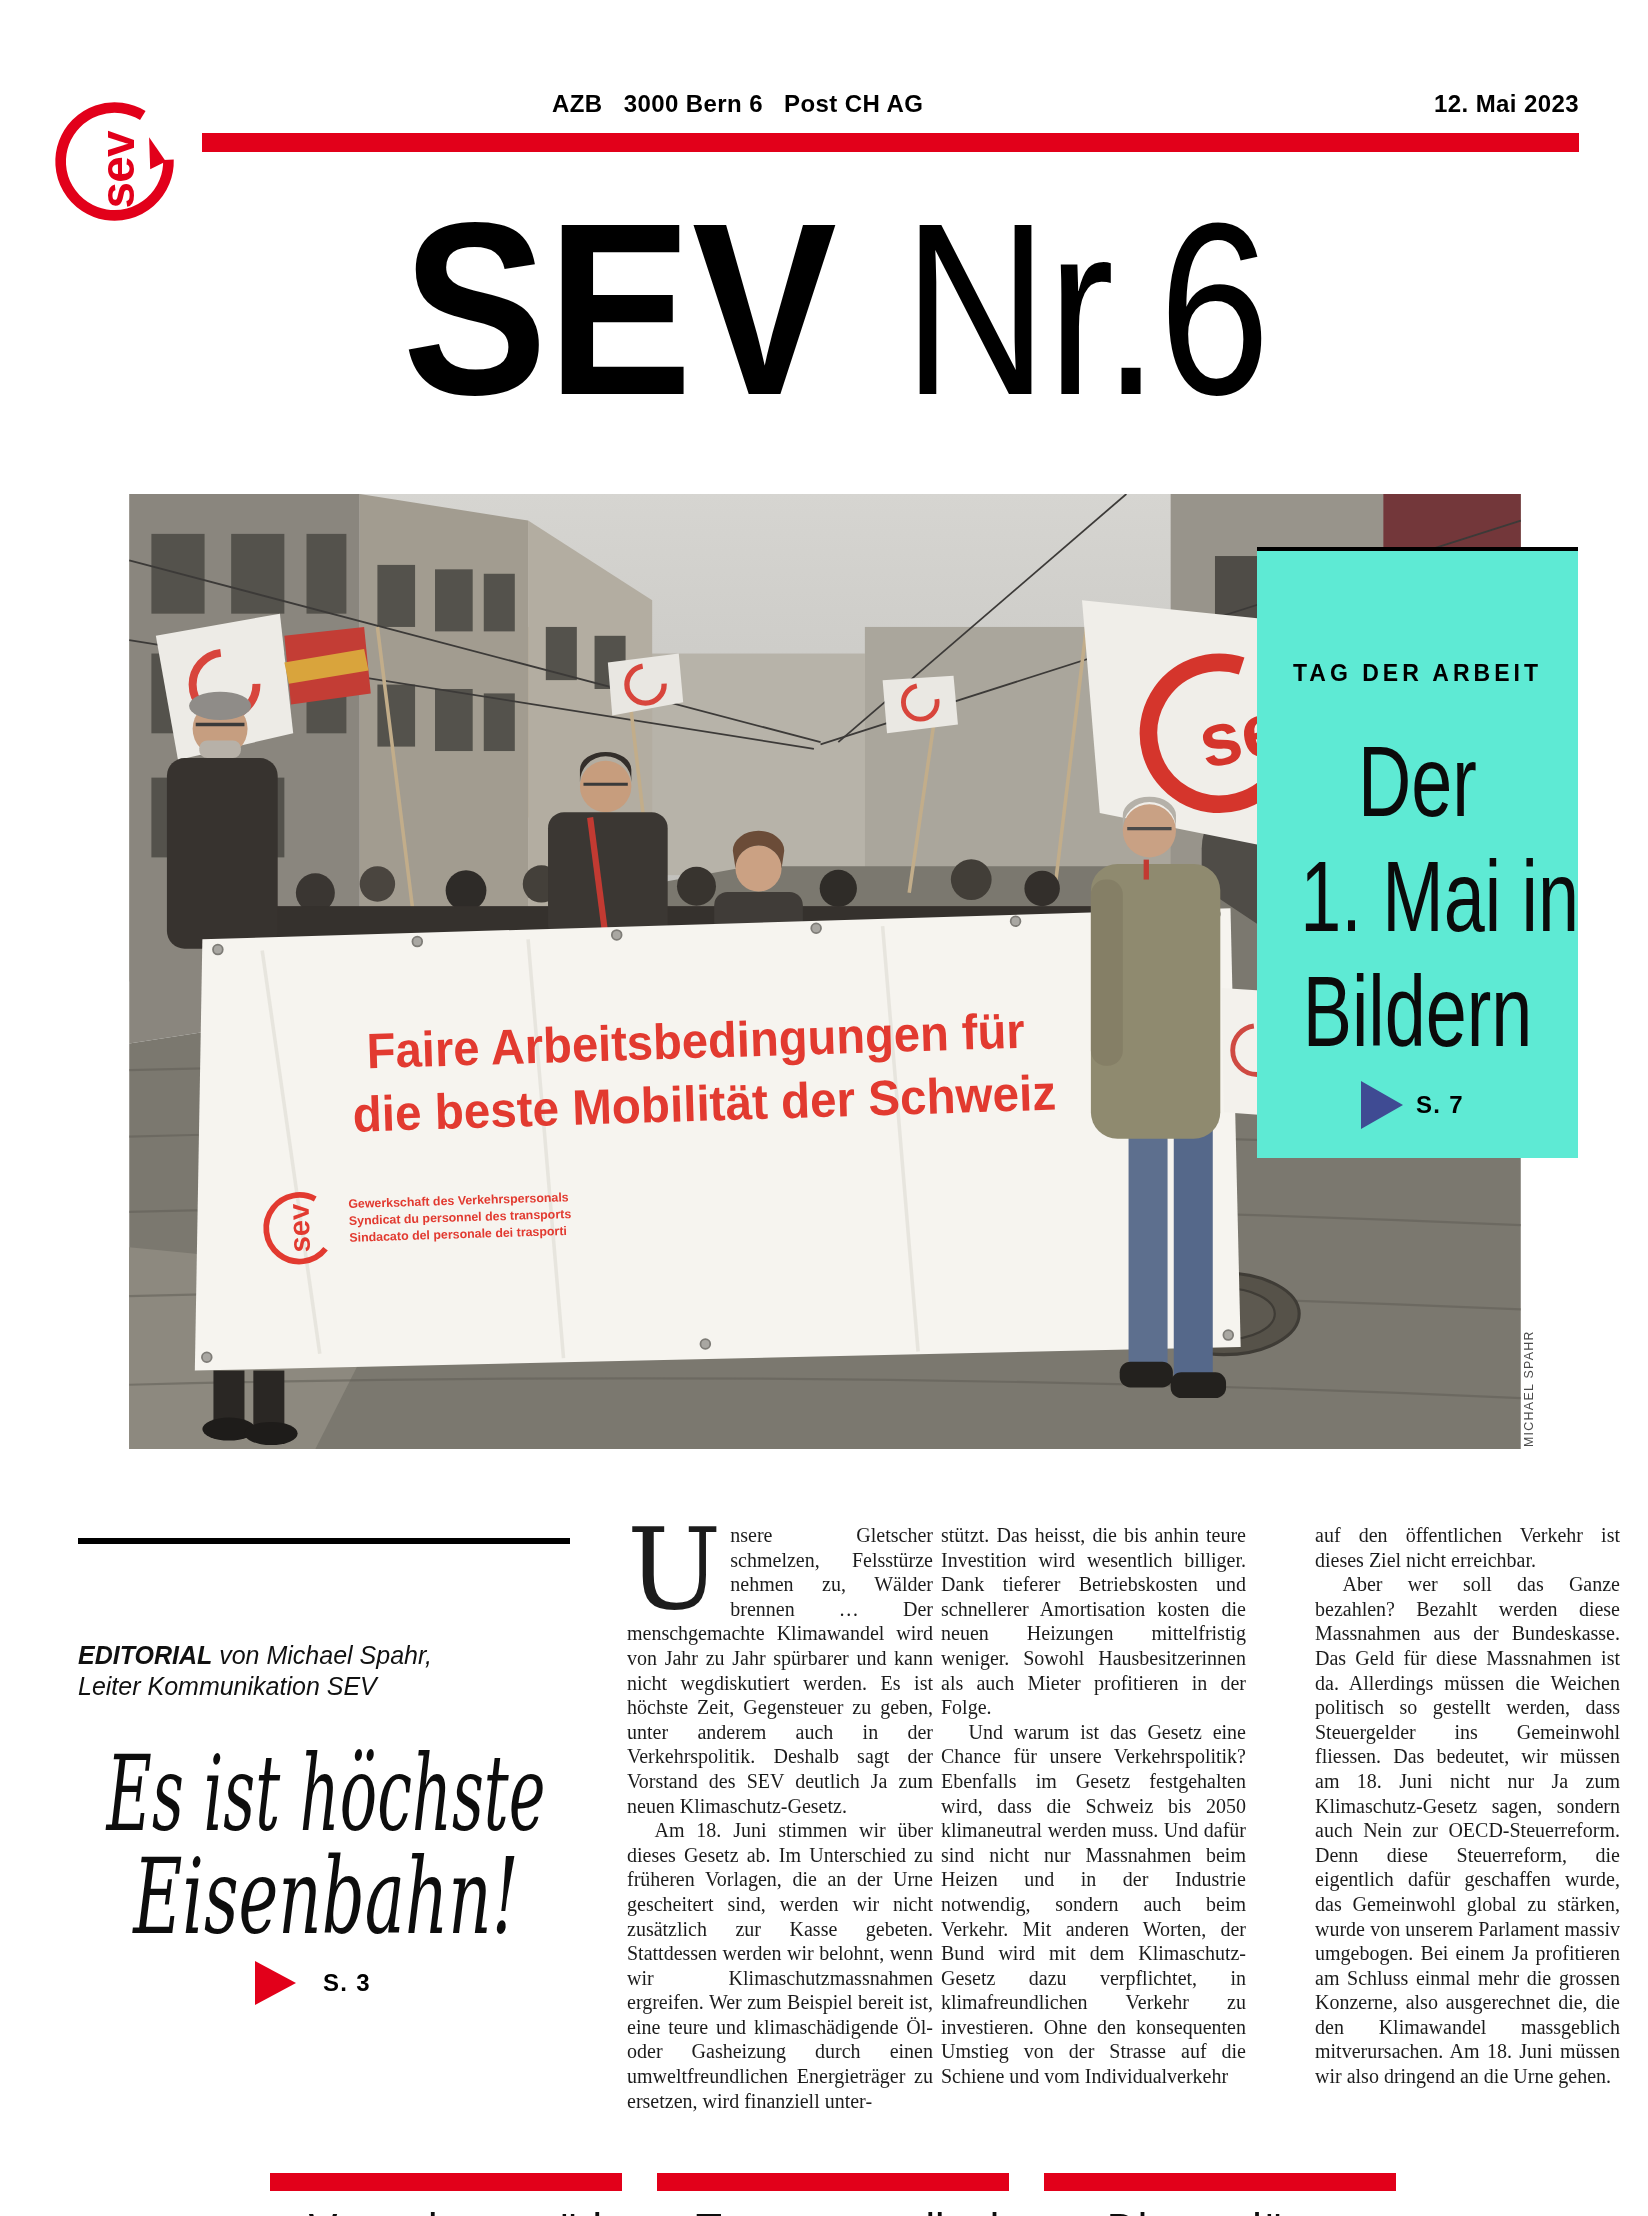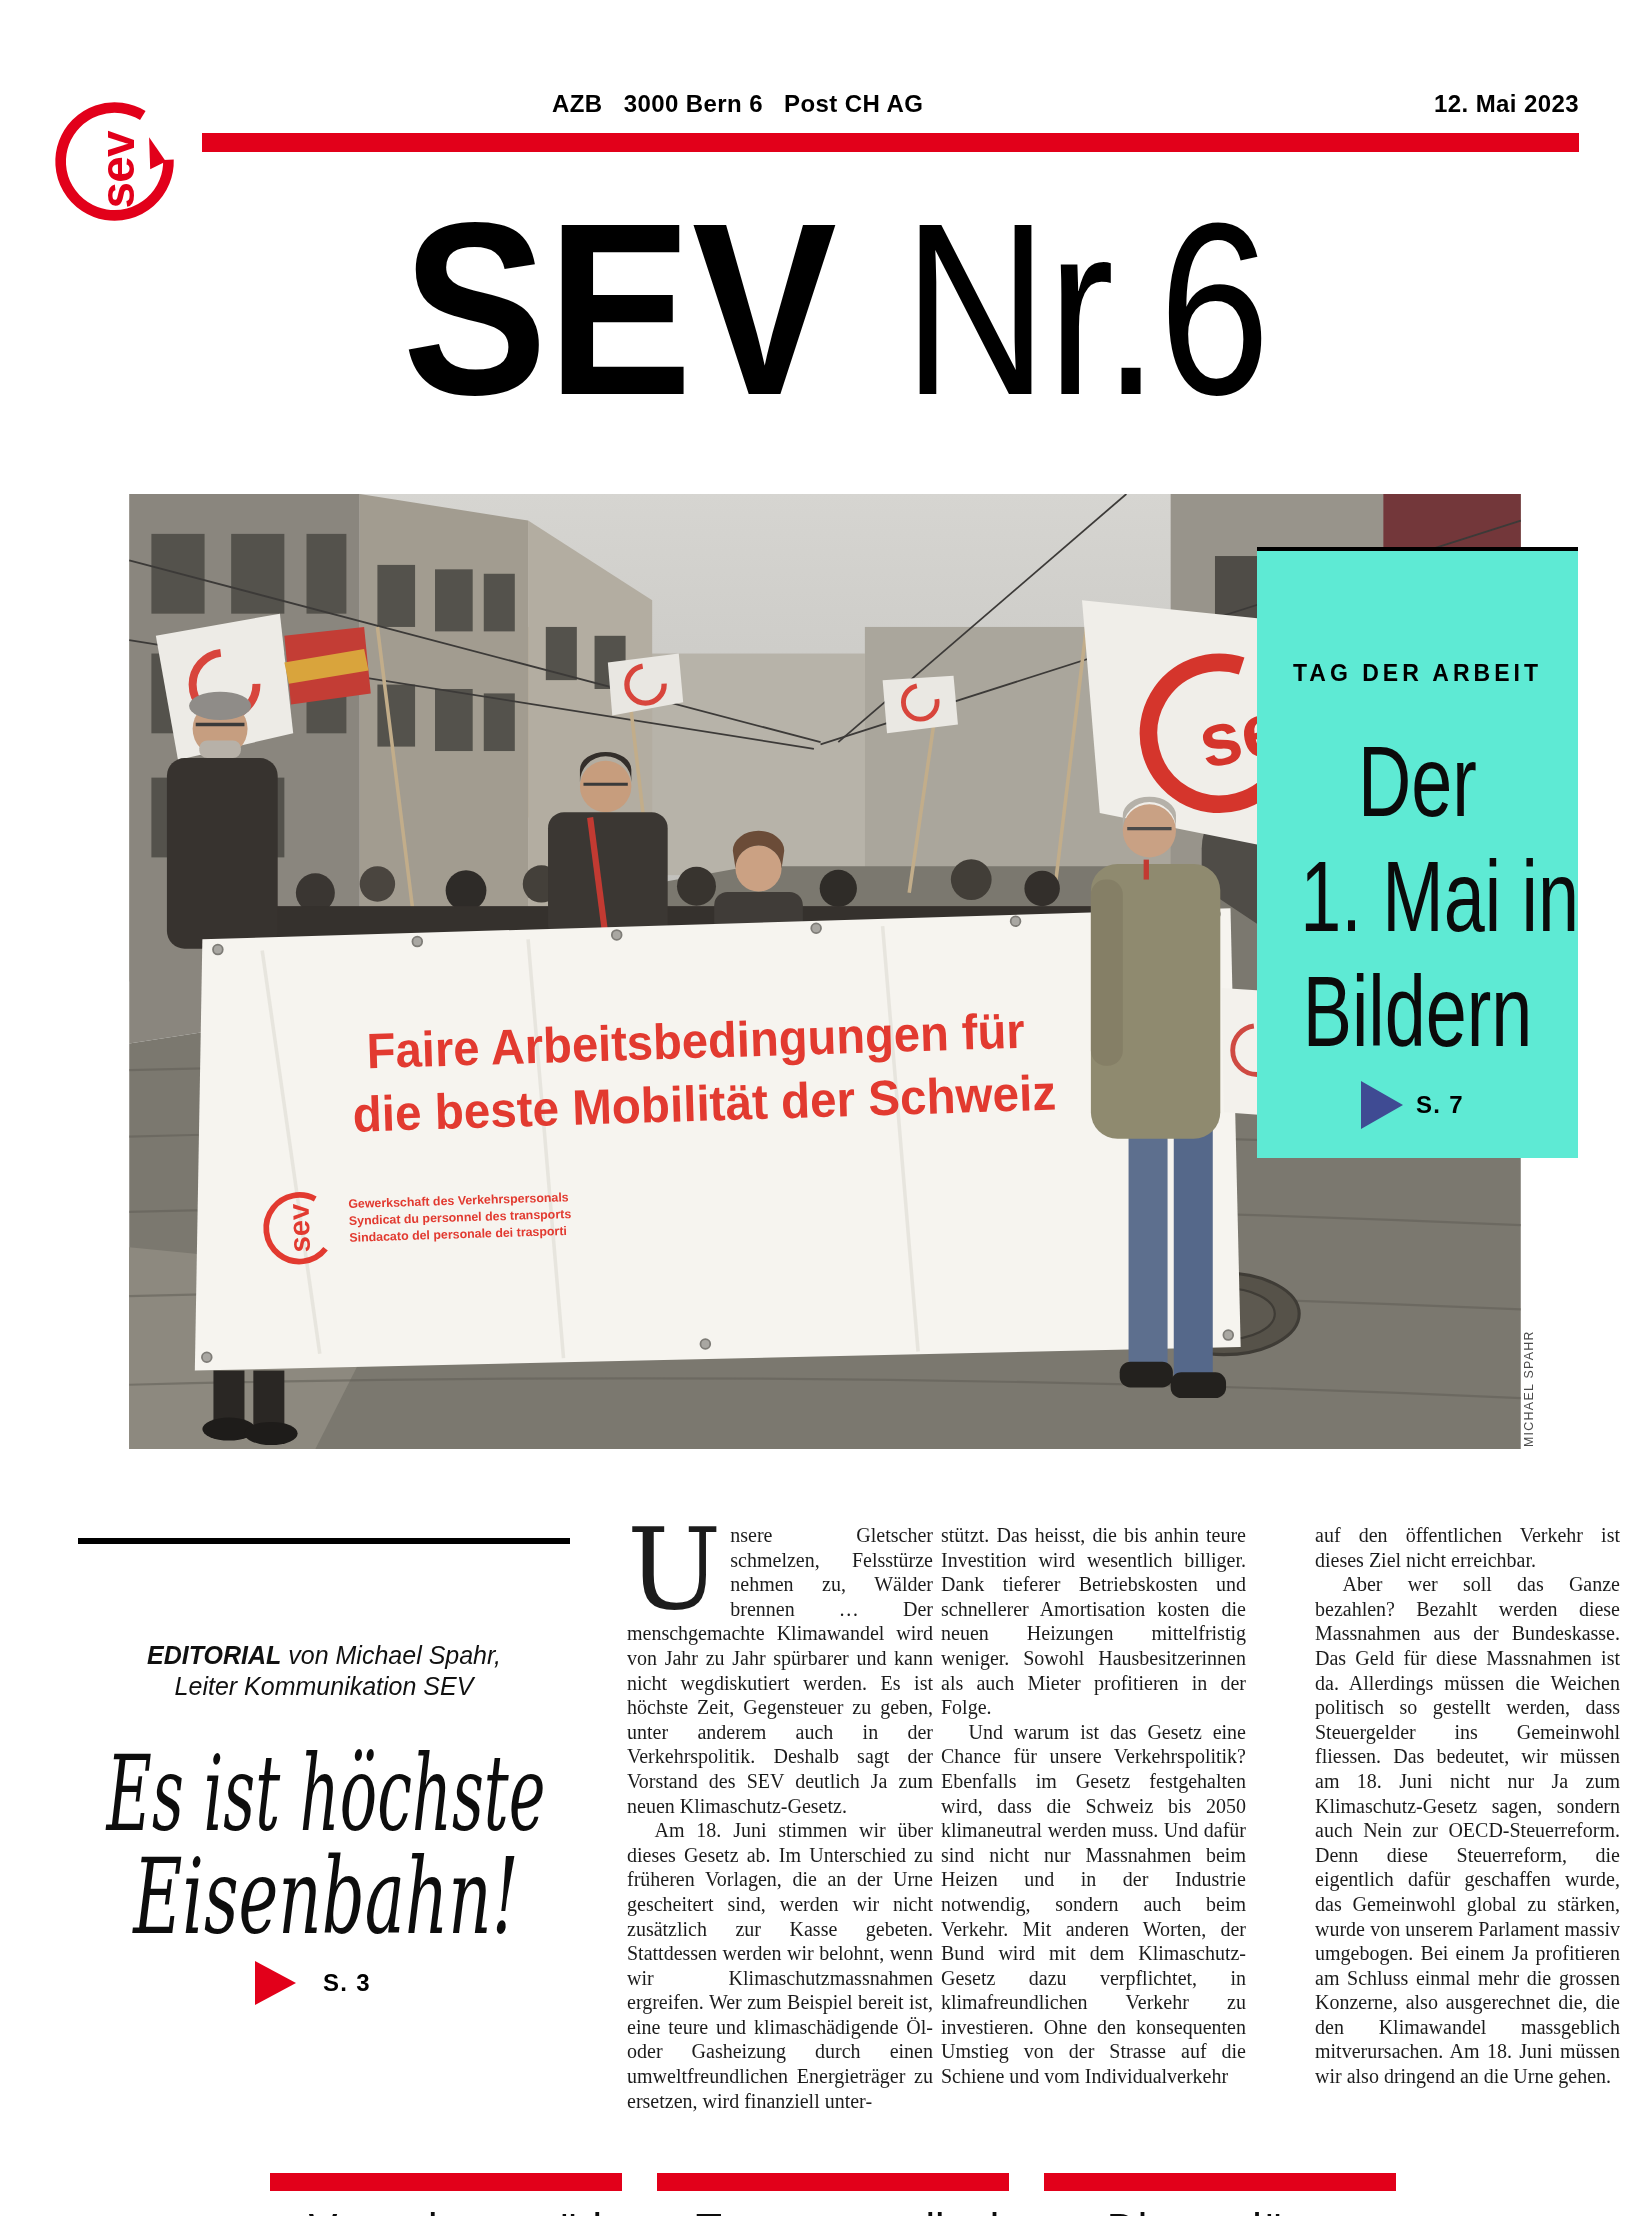--- a/index.html
+++ b/index.html
@@ -14,21 +14,21 @@
   .kicker{font-size:23px;font-weight:bold;letter-spacing:4px;text-align:center;}
   .coverhead{font-size:101px;line-height:115px;font-weight:400;text-align:center;
              transform:scaleX(0.73);transform-origin:50% 0;white-space:nowrap;color:#0b0b0b;}
   .pageref-row{display:flex;align-items:center;justify-content:center;padding-left:16px;}
   .tri{width:0;height:0;border-top:24.4px solid transparent;border-bottom:24.4px solid transparent;}
   .tri-blue{border-left:42px solid #3f4b93;}
   .tri-red{border-top:22px solid transparent;border-bottom:22px solid transparent;border-left:41px solid #e2001a;}
   .pageref{font-size:24px;font-weight:bold;letter-spacing:1.3px;margin-left:13.3px;}
   .credit{font-size:12.4px;letter-spacing:1.3px;color:#4a4a4a;transform:rotate(-90deg);transform-origin:0 0;white-space:nowrap;}
   
-  .byline{font-size:25px;line-height:31px;font-style:italic;text-align:center;color:#111;}
+  .byline{font-size:25px;line-height:31px;font-style:italic;text-align:left;color:#111;}
   .byline b{font-weight:bold;}
   
   .col{font-family:"Liberation Serif",serif;font-size:20px;line-height:24.6px;color:#1c1c1c;
        text-align:justify;max-height:629px;overflow:hidden;}
   .col p{margin:0;}
   .col p.indent{text-indent:27.5px;}
   .dropcap{float:left;font-family:"DejaVu Serif",serif;font-size:112px;line-height:85px;
            padding:4.4px 8.9px 0 0;}
   
   .teasers{display:grid;grid-template-columns:352px 352px 352px;column-gap:35px;}

